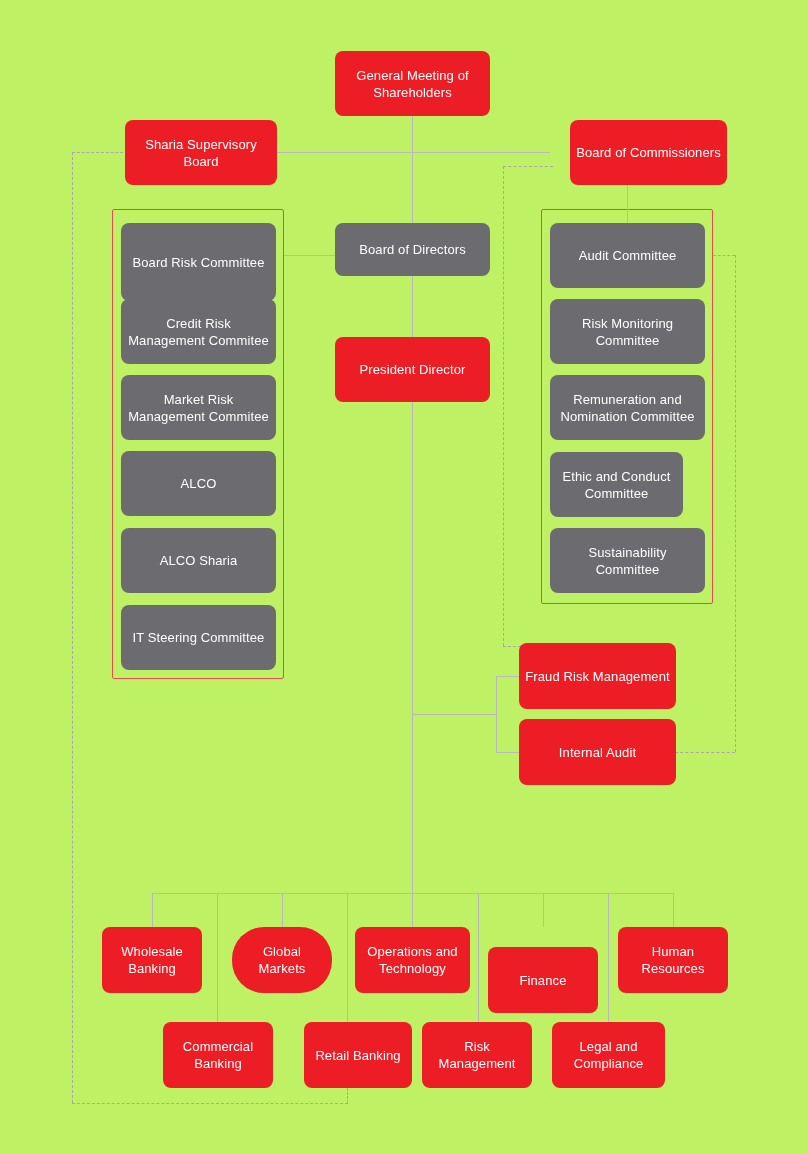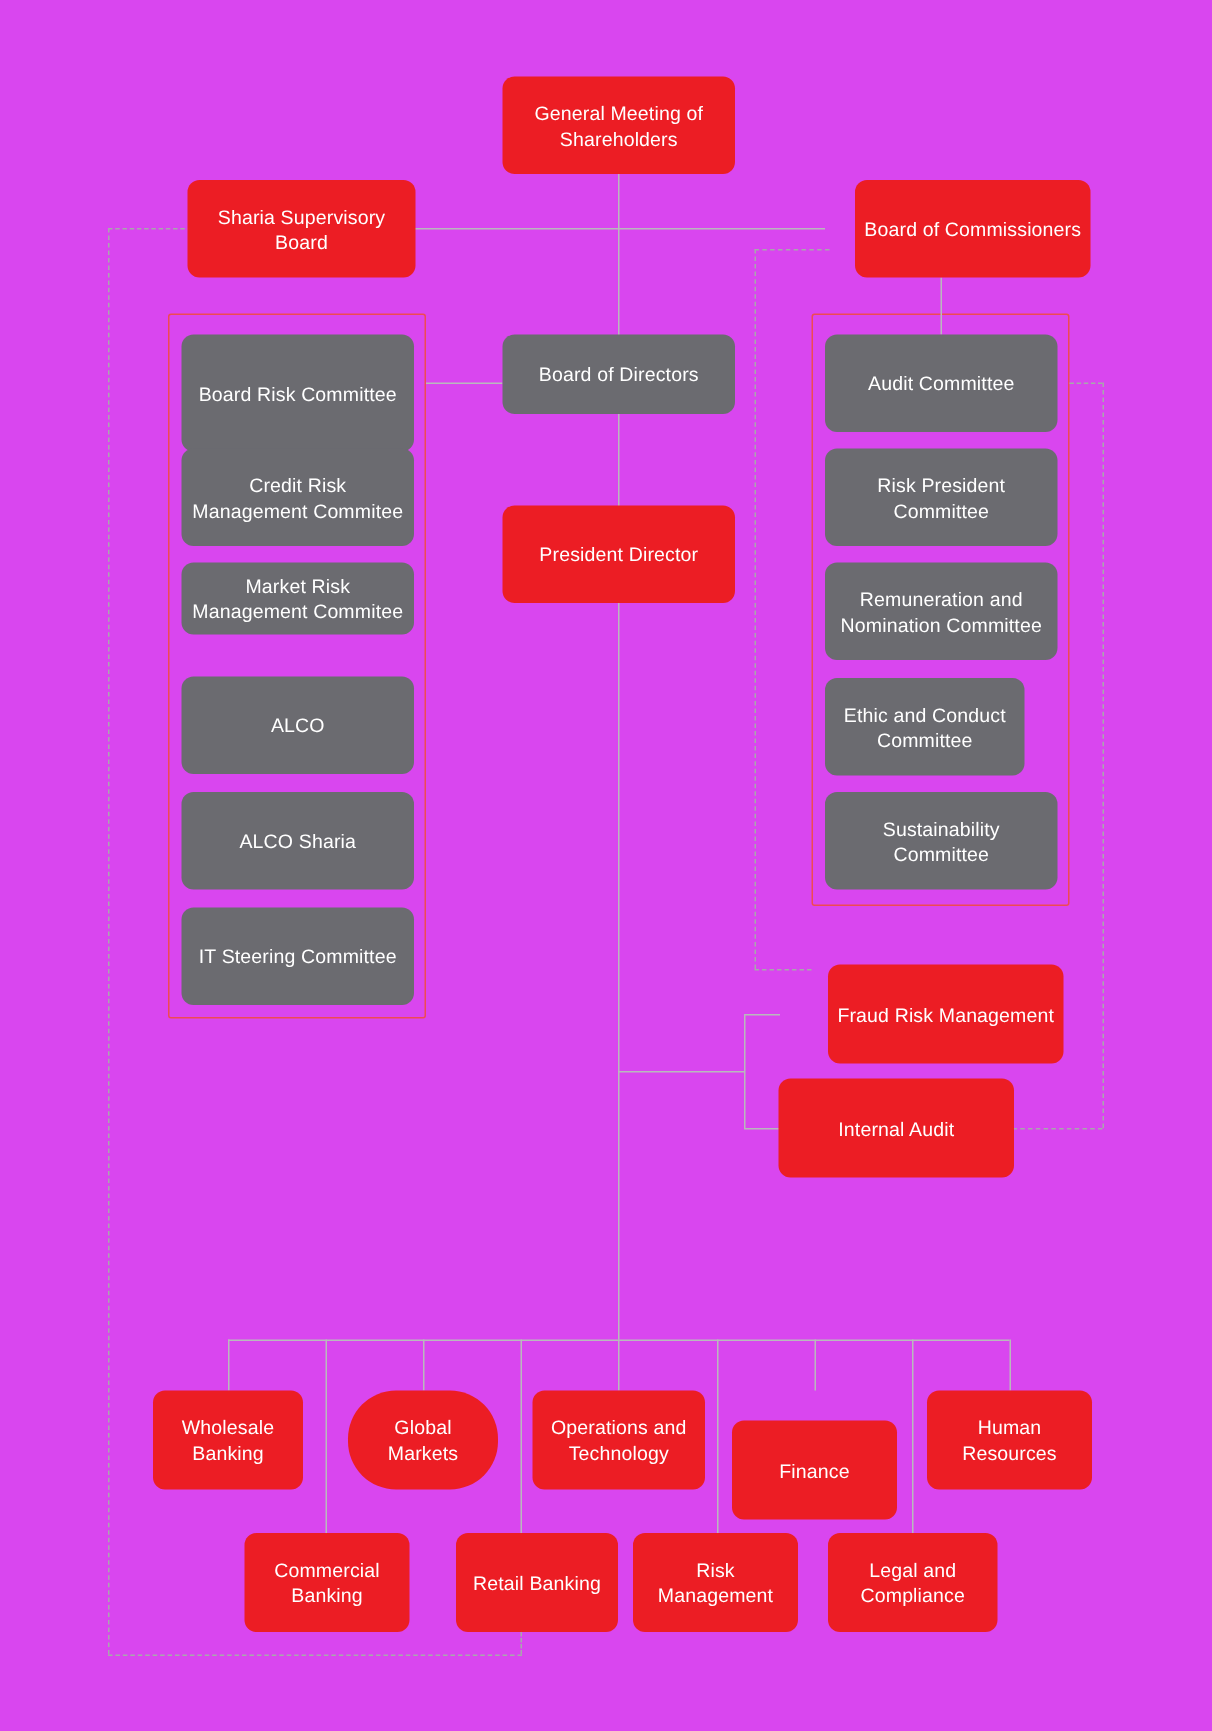--- a/index.html
+++ b/index.html
@@ -4,21 +4,21 @@
 <style>
   html, body {
     margin: 0;
     padding: 0;
     background: #ffffff;
   }
   #chart-root {
     position: relative;
     width: 808px;
     height: 1154px;
-    background: #d946ef;
+    background: #bef264;
     font-family: "Liberation Sans", sans-serif;
     overflow: hidden;
   }
   .node {
     position: absolute;
     box-sizing: border-box;
     border-radius: 8px;
     display: flex;
     align-items: center;
     justify-content: center;
@@ -118,32 +118,32 @@
   <div class="node red" style="left:125px; top:120px; width:152px; height:65px;">Sharia Supervisory Board</div>
 
   <div class="node red" style="left:570px; top:120px; width:157px; height:65px;">Board of Commissioners</div>
 
   <div class="node gray" style="left:335px; top:223px; width:155px; height:53px;">Board of Directors</div>
 
   <div class="node red" style="left:335px; top:337px; width:155px; height:65px;">President Director</div>
 
   <div class="node gray" style="left:121px; top:223px; width:155px; height:78px;">Board Risk Committee</div>
   <div class="node gray" style="left:121px; top:299px; width:155px; height:65px;">Credit Risk Management Commitee</div>
-  <div class="node gray" style="left:121px; top:375px; width:155px; height:48px;">Market Risk Management Commitee</div>
+  <div class="node gray" style="left:121px; top:375px; width:155px; height:65px;">Market Risk Management Commitee</div>
   <div class="node gray" style="left:121px; top:451px; width:155px; height:65px;">ALCO</div>
   <div class="node gray" style="left:121px; top:528px; width:155px; height:65px;">ALCO Sharia</div>
   <div class="node gray" style="left:121px; top:605px; width:155px; height:65px;">IT Steering Committee</div>
 
   <div class="node gray" style="left:550px; top:223px; width:155px; height:65px;">Audit Committee</div>
-  <div class="node gray" style="left:550px; top:299px; width:155px; height:65px;">Risk President Committee</div>
+  <div class="node gray" style="left:550px; top:299px; width:155px; height:65px;">Risk Monitoring Committee</div>
   <div class="node gray" style="left:550px; top:375px; width:155px; height:65px;">Remuneration and Nomination Committee</div>
   <div class="node gray" style="left:550px; top:452px; width:133px; height:65px;">Ethic and Conduct Committee</div>
   <div class="node gray" style="left:550px; top:528px; width:155px; height:65px;">Sustainability Committee</div>
 
-  <div class="node red" style="left:519px; top:643px; width:157px; height:66px;margin-left:33px;">Fraud Risk Management</div>
+  <div class="node red" style="left:519px; top:643px; width:157px; height:66px;">Fraud Risk Management</div>
   <div class="node red" style="left:519px; top:719px; width:157px; height:66px;">Internal Audit</div>
 
   <div class="node red" style="left:102px; top:927px; width:100px; height:66px;">Wholesale Banking</div>
   <div class="node red" style="left:232px; top:927px; width:100px; height:66px;border-radius:32px;">Global Markets</div>
   <div class="node red" style="left:355px; top:927px; width:115px; height:66px;">Operations and Technology</div>
   <div class="node red" style="left:488px; top:947px; width:110px; height:66px;">Finance</div>
   <div class="node red" style="left:618px; top:927px; width:110px; height:66px;">Human Resources</div>
 
   <div class="node red" style="left:163px; top:1022px; width:110px; height:66px;">Commercial Banking</div>
   <div class="node red" style="left:293px; top:1022px; width:108px; height:66px;margin-left:11px;">Retail Banking</div>

